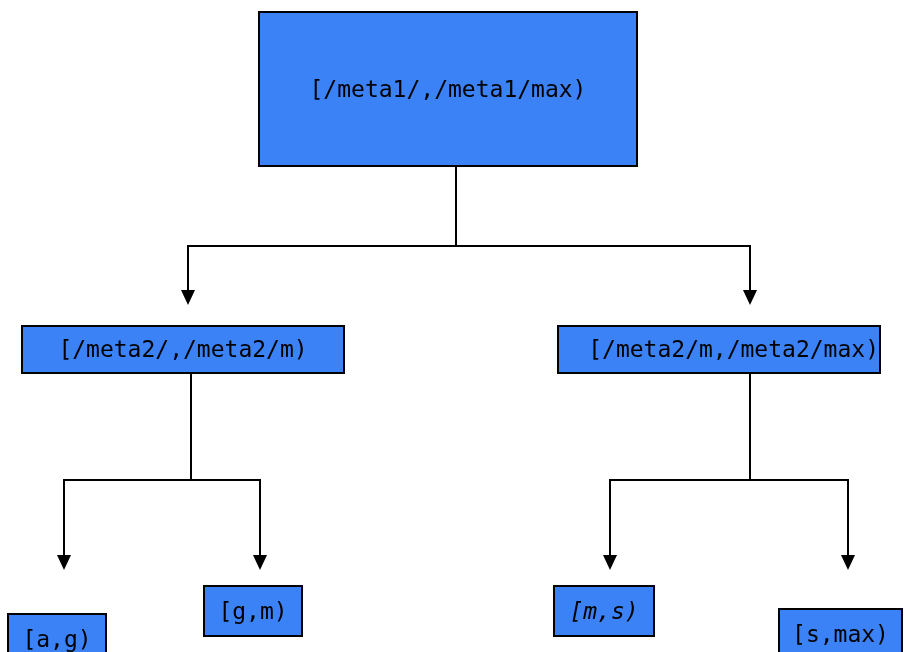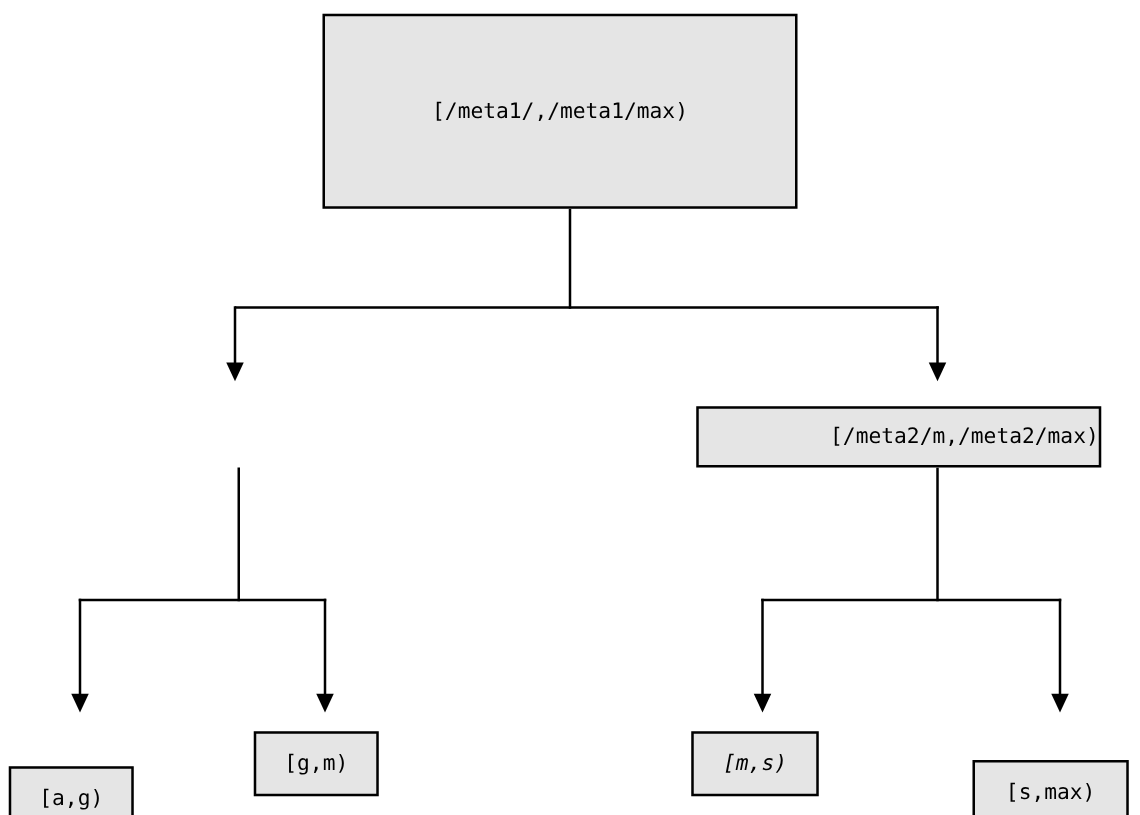--- a/index.html
+++ b/index.html
@@ -13,26 +13,26 @@
     width: 912px;
     height: 652px;
     background: #ffffff;
     font-family: "DejaVu Sans Mono", "Liberation Mono", monospace;
     overflow: hidden;
   }
   .node {
     position: absolute;
     box-sizing: border-box;
     border: 2px solid #000000;
-    background: #e5e5e5;
+    background: #3b82f6;
     color: #000000;
     display: flex;
     align-items: center;
     justify-content: center;
-    font-size: 17px;
+    font-size: 23px;
     line-height: 1;
     letter-spacing: 0px;
     white-space: nowrap;
     z-index: 2;
   }
   .node-label {
     display: block;
   }
   
   .edge-v {
@@ -69,20 +69,23 @@
   <div class="edge-v" style="left:455px; top:167px; height:80px;"></div>
 
   <div class="edge-h" style="left:188px; top:245px; width:563px;"></div>
 
   <div class="edge-v" style="left:187px; top:245px; height:46px;"></div>
   <div class="arrowhead" style="left:181px; top:290px;"></div>
 
   <div class="edge-v" style="left:749px; top:245px; height:46px;"></div>
   <div class="arrowhead" style="left:743px; top:290px;"></div>
 
+  <div class="node" style="left:21px; top:325px; width:324px; height:49px;">
+    <span class="node-label">[/meta2/,/meta2/m)</span>
+  </div>
 
   <div class="node" style="left:557px; top:325px; width:324px; height:49px;justify-content:flex-end;">
     <span class="node-label">[/meta2/m,/meta2/max)</span>
   </div>
 
   <div class="edge-v" style="left:190px; top:374px; height:107px;"></div>
 
   <div class="edge-h" style="left:63px; top:479px; width:198px;"></div>
 
   <div class="edge-v" style="left:63px; top:479px; height:77px;"></div>

